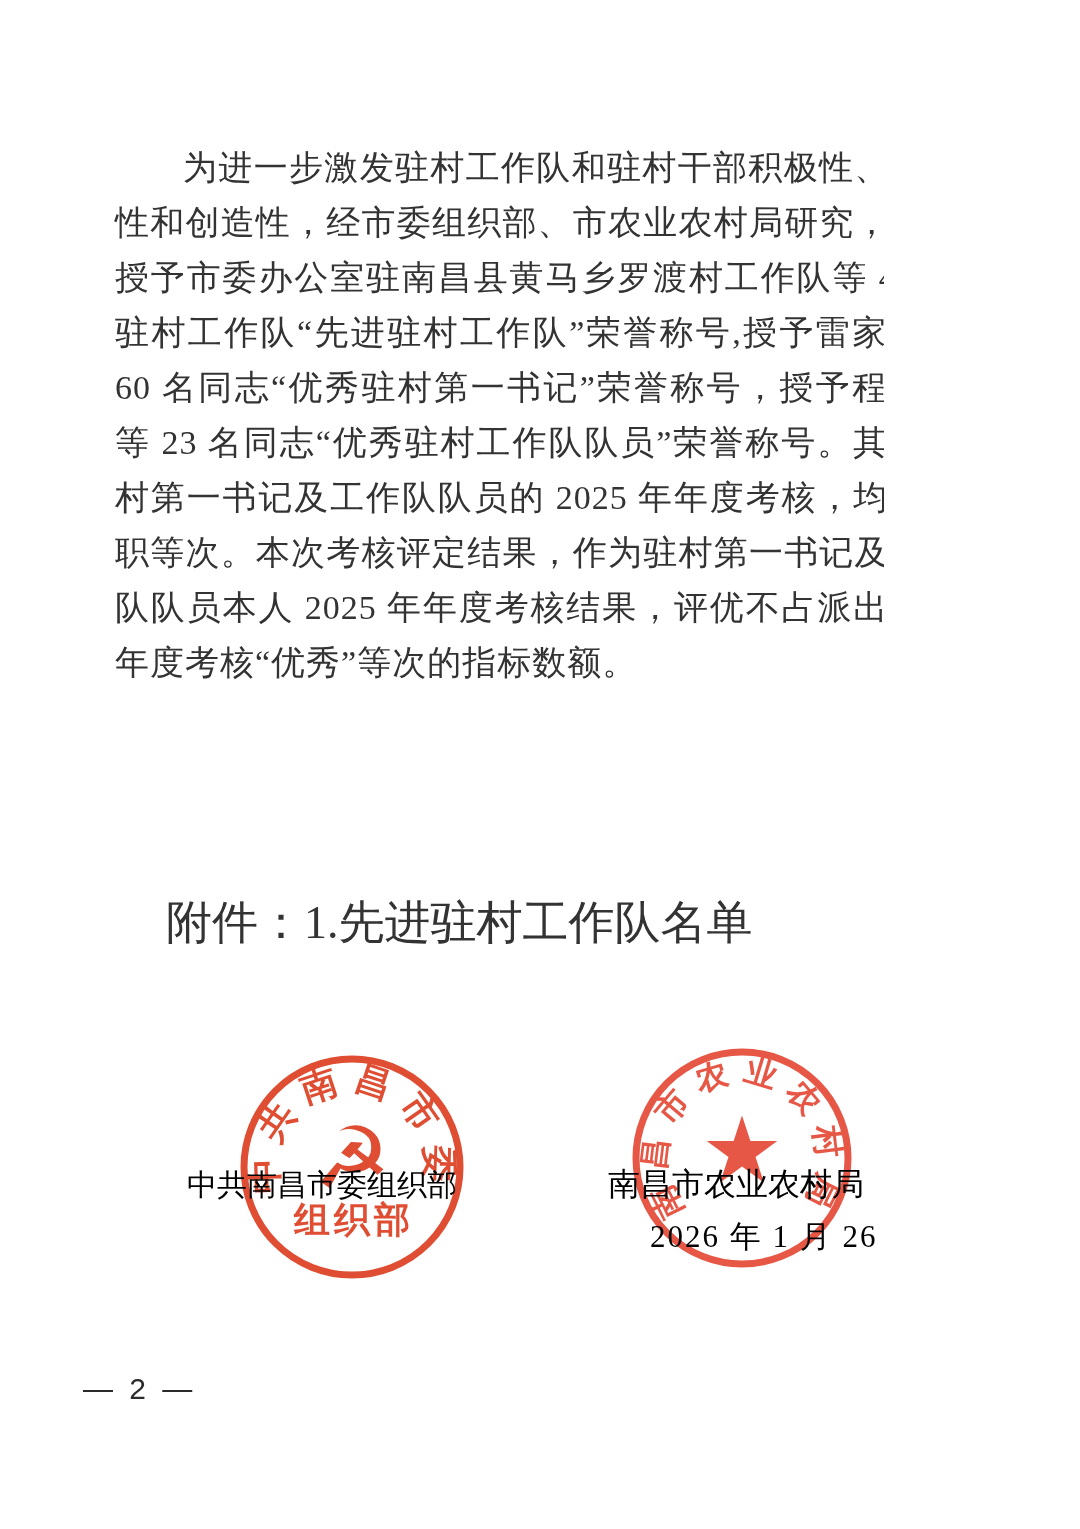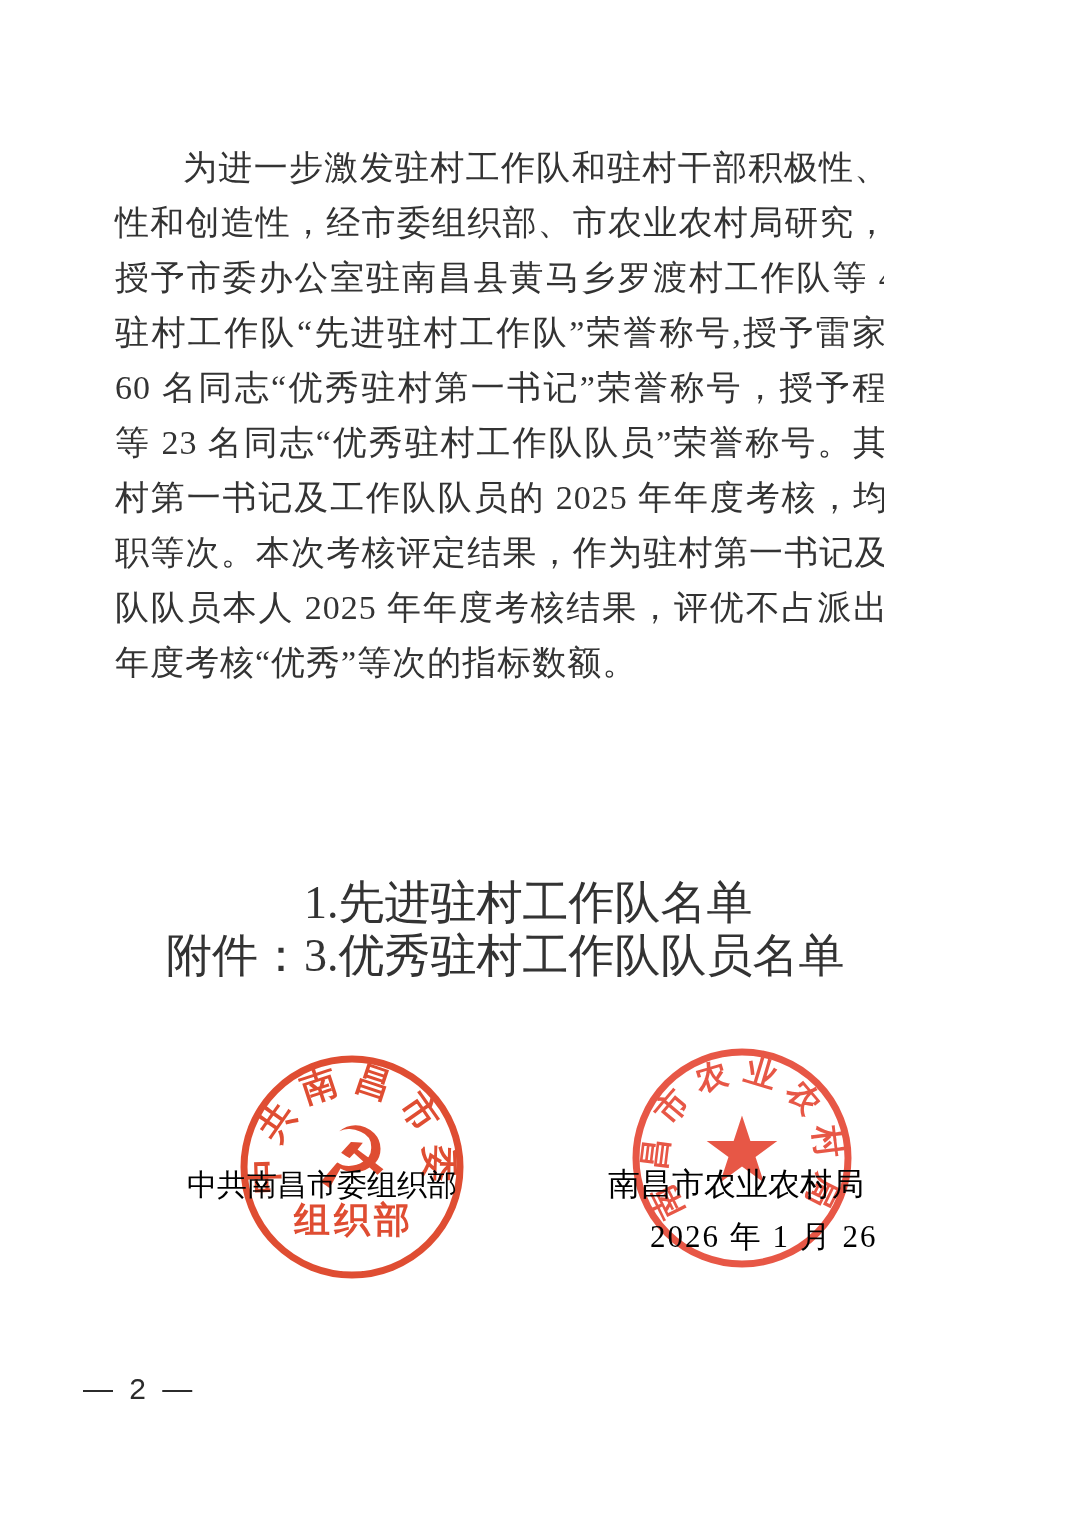--- a/index.html
+++ b/index.html
@@ -18,21 +18,21 @@
   #para-1 { top:140px; }
   #para-2 { top:576px; }
 
   
   .attachments {
     position:absolute; left:166px; top:876px;
     font-size:46px; line-height:53px; color:#333333;
     display:flex; align-items:flex-end;
   }
   .att-label { white-space:nowrap; }
-  .att-items div { white-space:nowrap; }
+  .att-items div { white-space:nowrap;margin-top:20px; }
 
   
   .sig {
     position:absolute; white-space:nowrap; color:#000000; z-index:2;
   }
   #sig-left  { left:187px; top:1165px; font-size:30px; }
   #sig-right { left:608px; top:1163px; font-size:32px; }
   #sig-date  { left:650px; top:1216px; font-size:31px; letter-spacing:2px; }
 
   
@@ -56,21 +56,20 @@
 <body>
 
 <div class="page">
 
   <p id="para-1" class="para">为进一步激发驻村工作队和驻村干部积极性、主动性和创造性，经市委组织部、市农业农村局研究，决定授予市委办公室驻南昌县黄马乡罗渡村工作队等 47 个驻村工作队“先进驻村工作队”荣誉称号,授予雷家胜等 60 名同志“优秀驻村第一书记”荣誉称号，授予程玉荣等 23 名同志“优秀驻村工作队队员”荣誉称号。其他驻村第一书记及工作队队员的 2025 年年度考核，均为称职等次。本次考核评定结果，作为驻村第一书记及工作队队员本人 2025 年年度考核结果，评优不占派出单位年度考核“优秀”等次的指标数额。</p>
 
   <div class="attachments">
     <div class="att-label">附件：</div>
     <div class="att-items">
       <div>1.先进驻村工作队名单</div>
-      <div>3.优秀驻村工作队队员名单</div>
     </div>
   </div>
 
   <div id="sig-left" class="sig">中共南昌市委组织部</div>
   <div id="sig-right" class="sig">南昌市农业农村局</div>
   <div id="sig-date" class="sig">2026 年 1 月 26 日</div>
 
   <svg id="seal-left" class="seal-svg" width="240" height="240" viewBox="0 0 240 240">
     <defs>
       <path id="arc-left" d="M 47.6 139.4 A 75 75 0 1 1 192.4 139.4" fill="none"></path>

